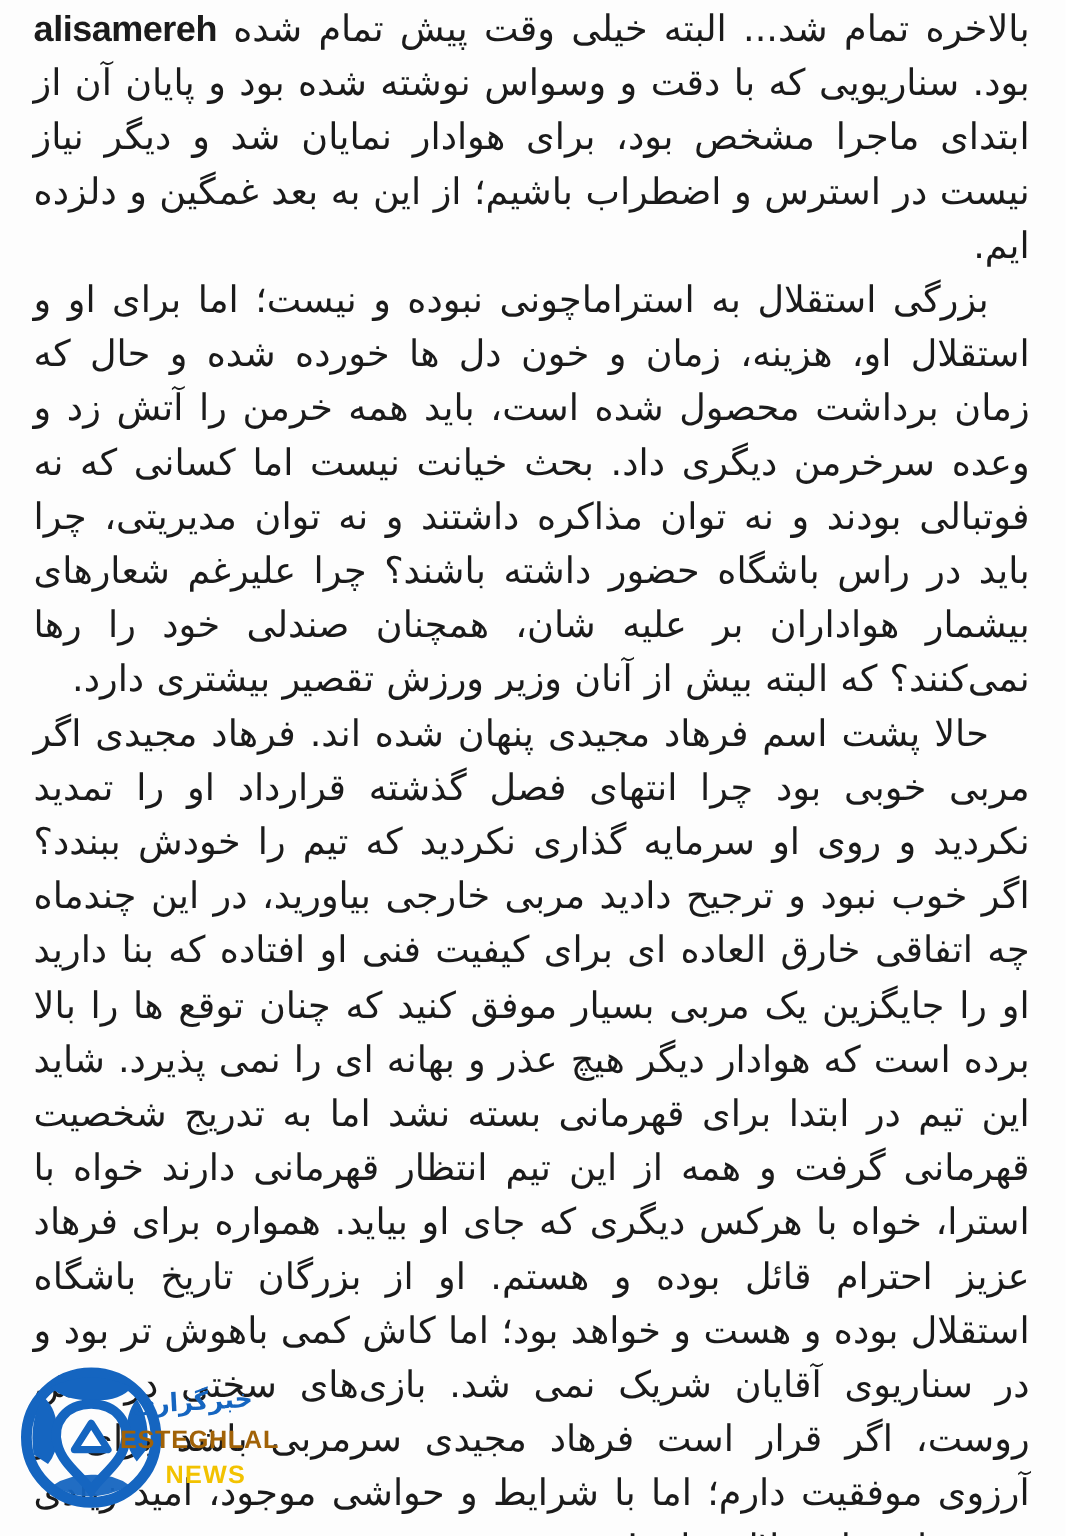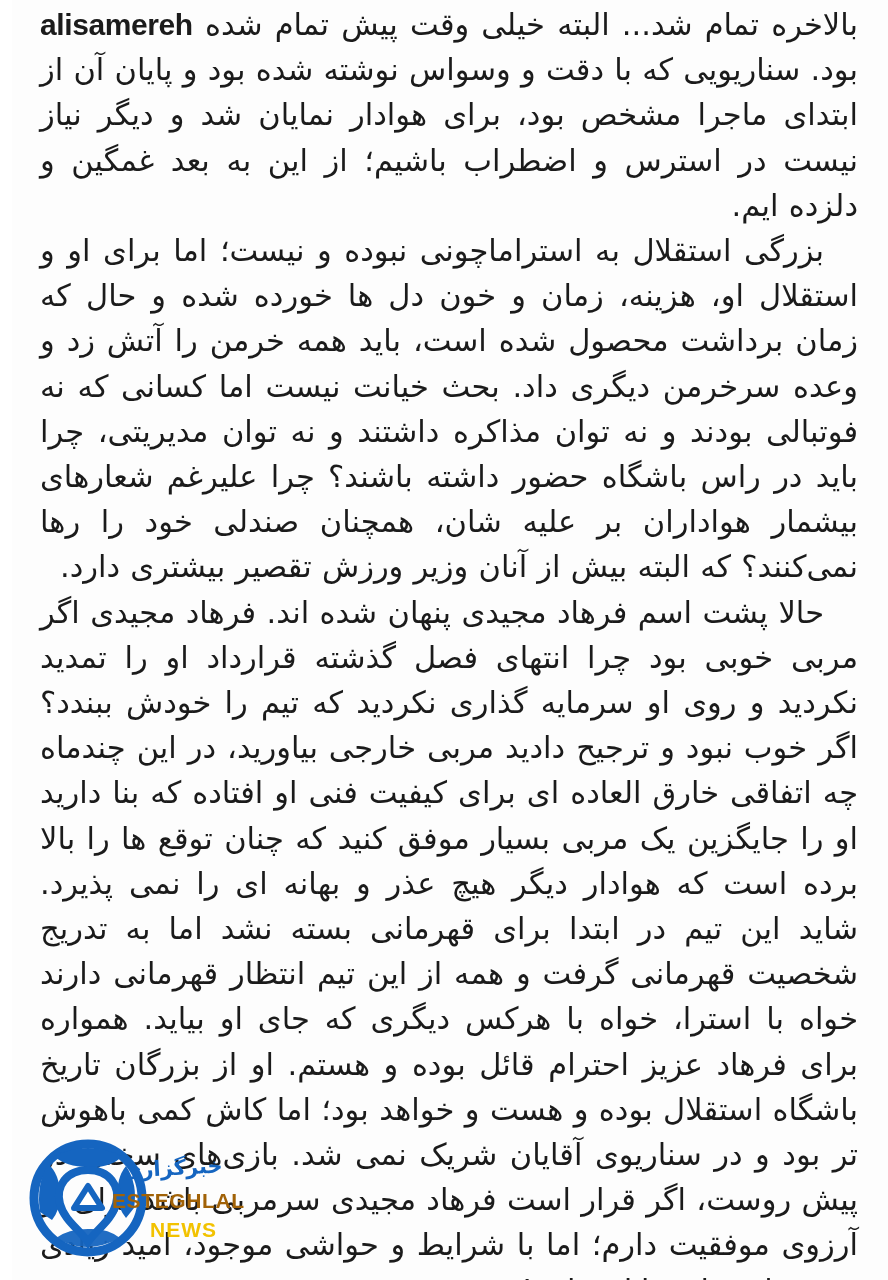--- a/index.html
+++ b/index.html
@@ -13,21 +13,20 @@
     height: 1280px;
     position: relative;
     overflow: hidden;
     font-family: "DejaVu Sans", "Liberation Sans", sans-serif;
   }
 
   #post-root {
     position: absolute;
     inset: 0;
     background: #fdfdfd;
-    margin-left: 12px;
   }
 
   .article-body {
     position: absolute;
     top: 2px;
     right: 30px;
     left: 28px;
     direction: rtl;
     text-align: justify;
     text-justify: inter-word;

